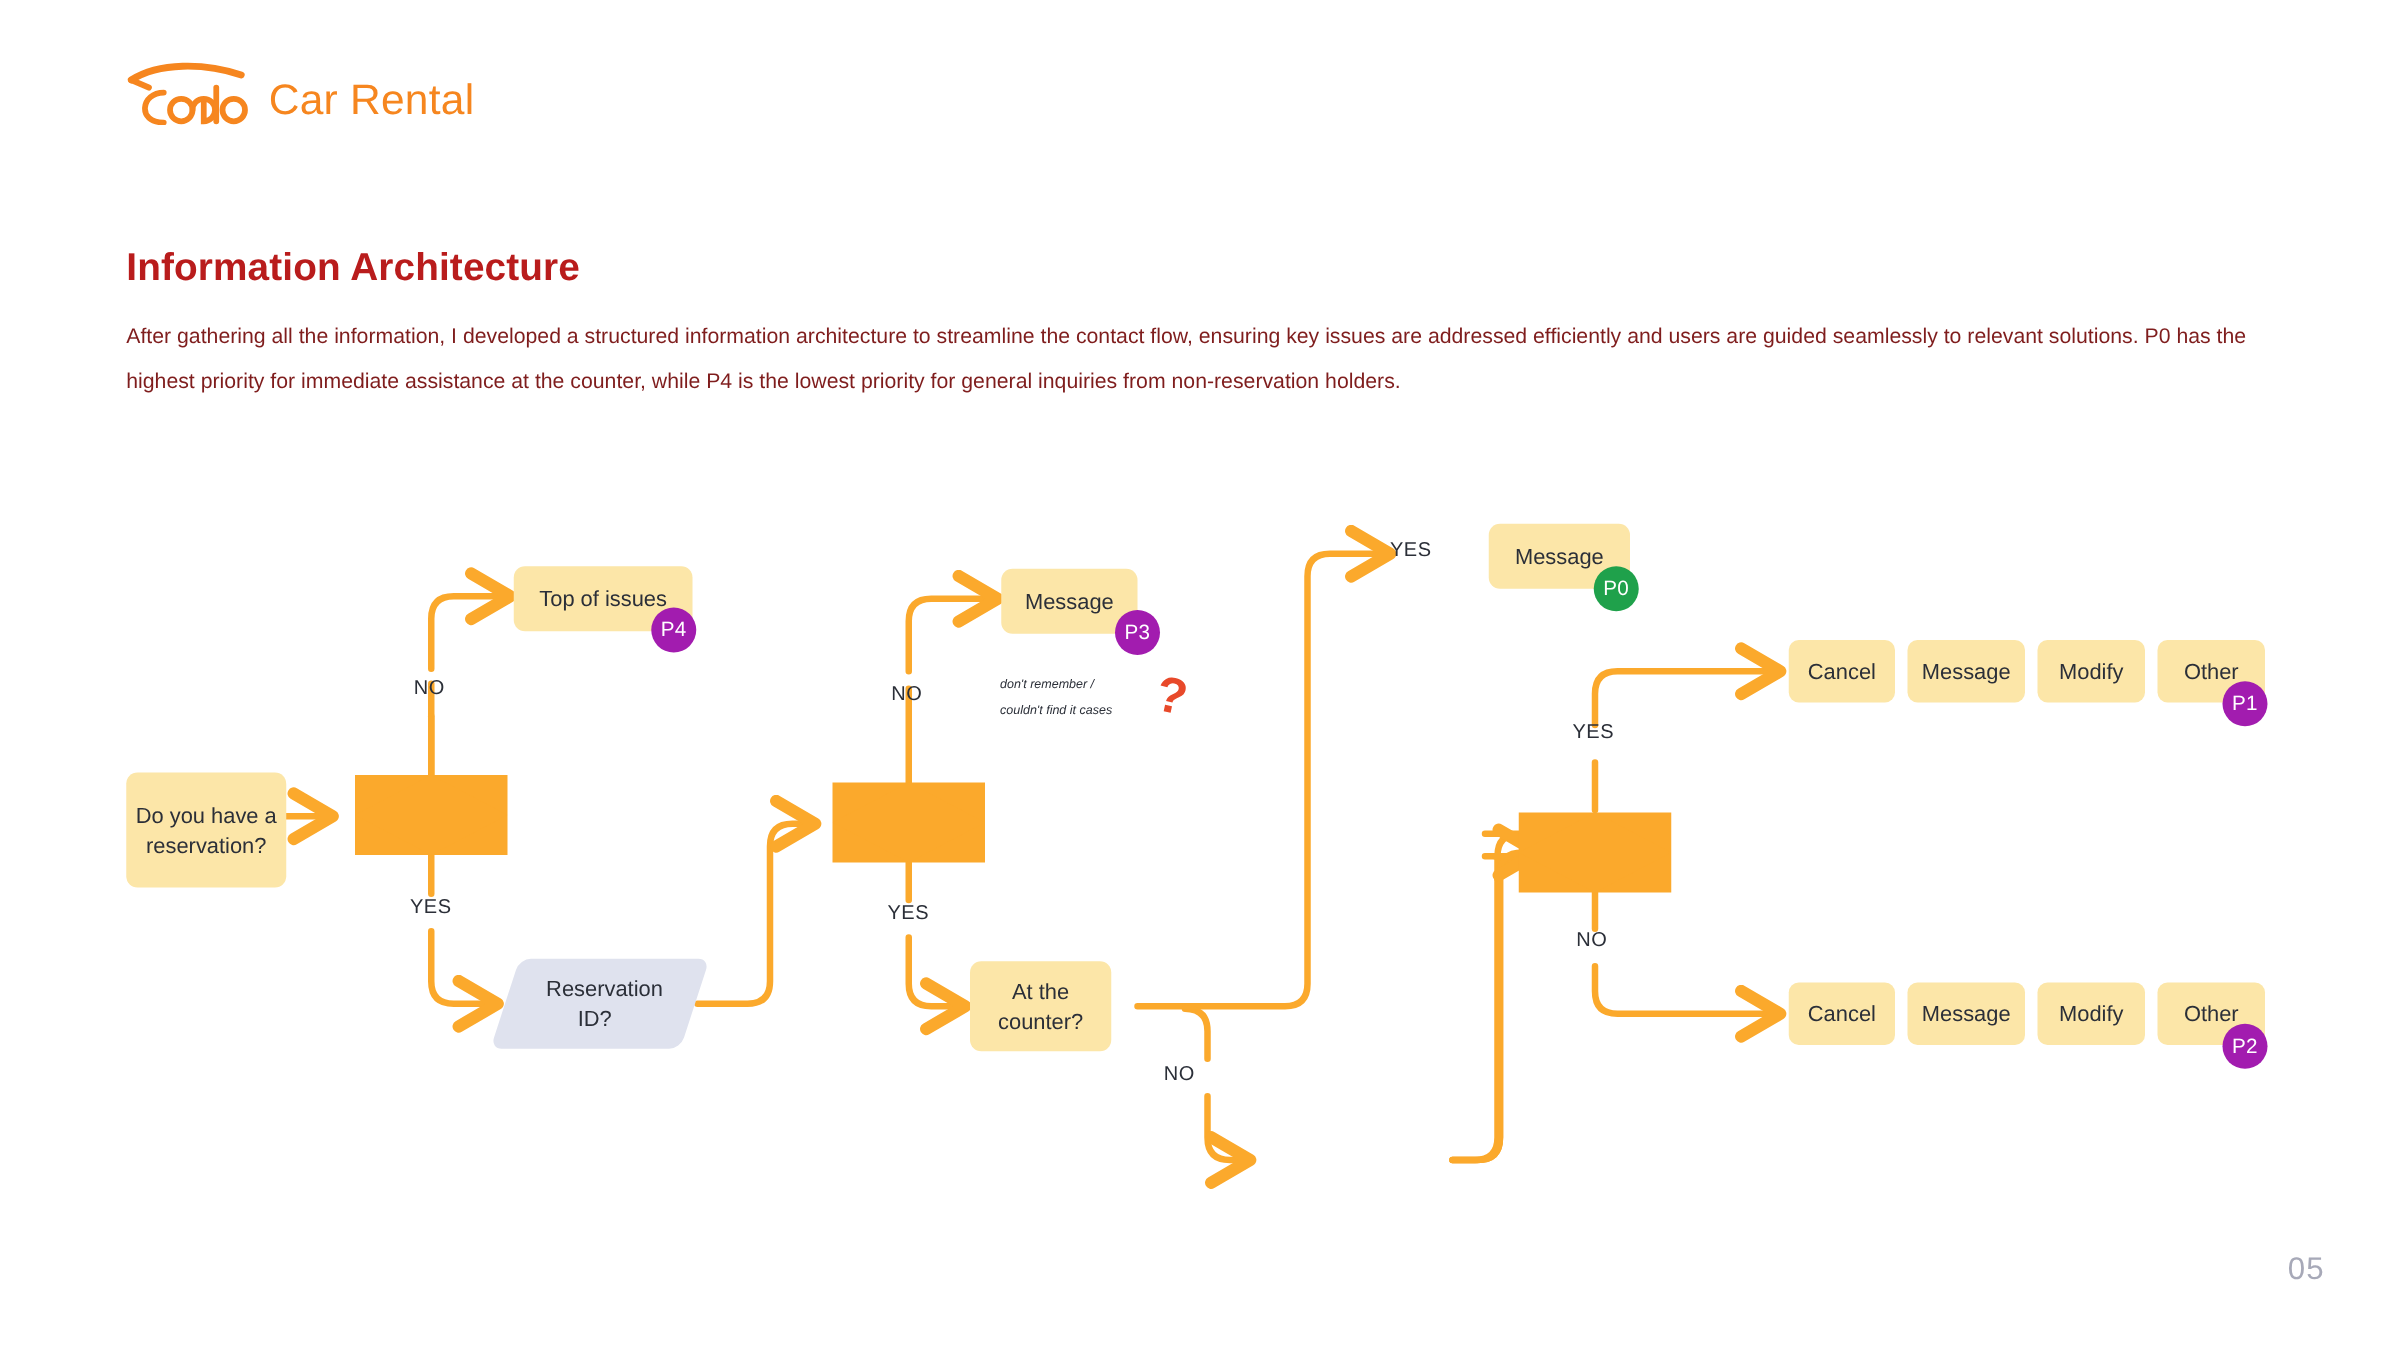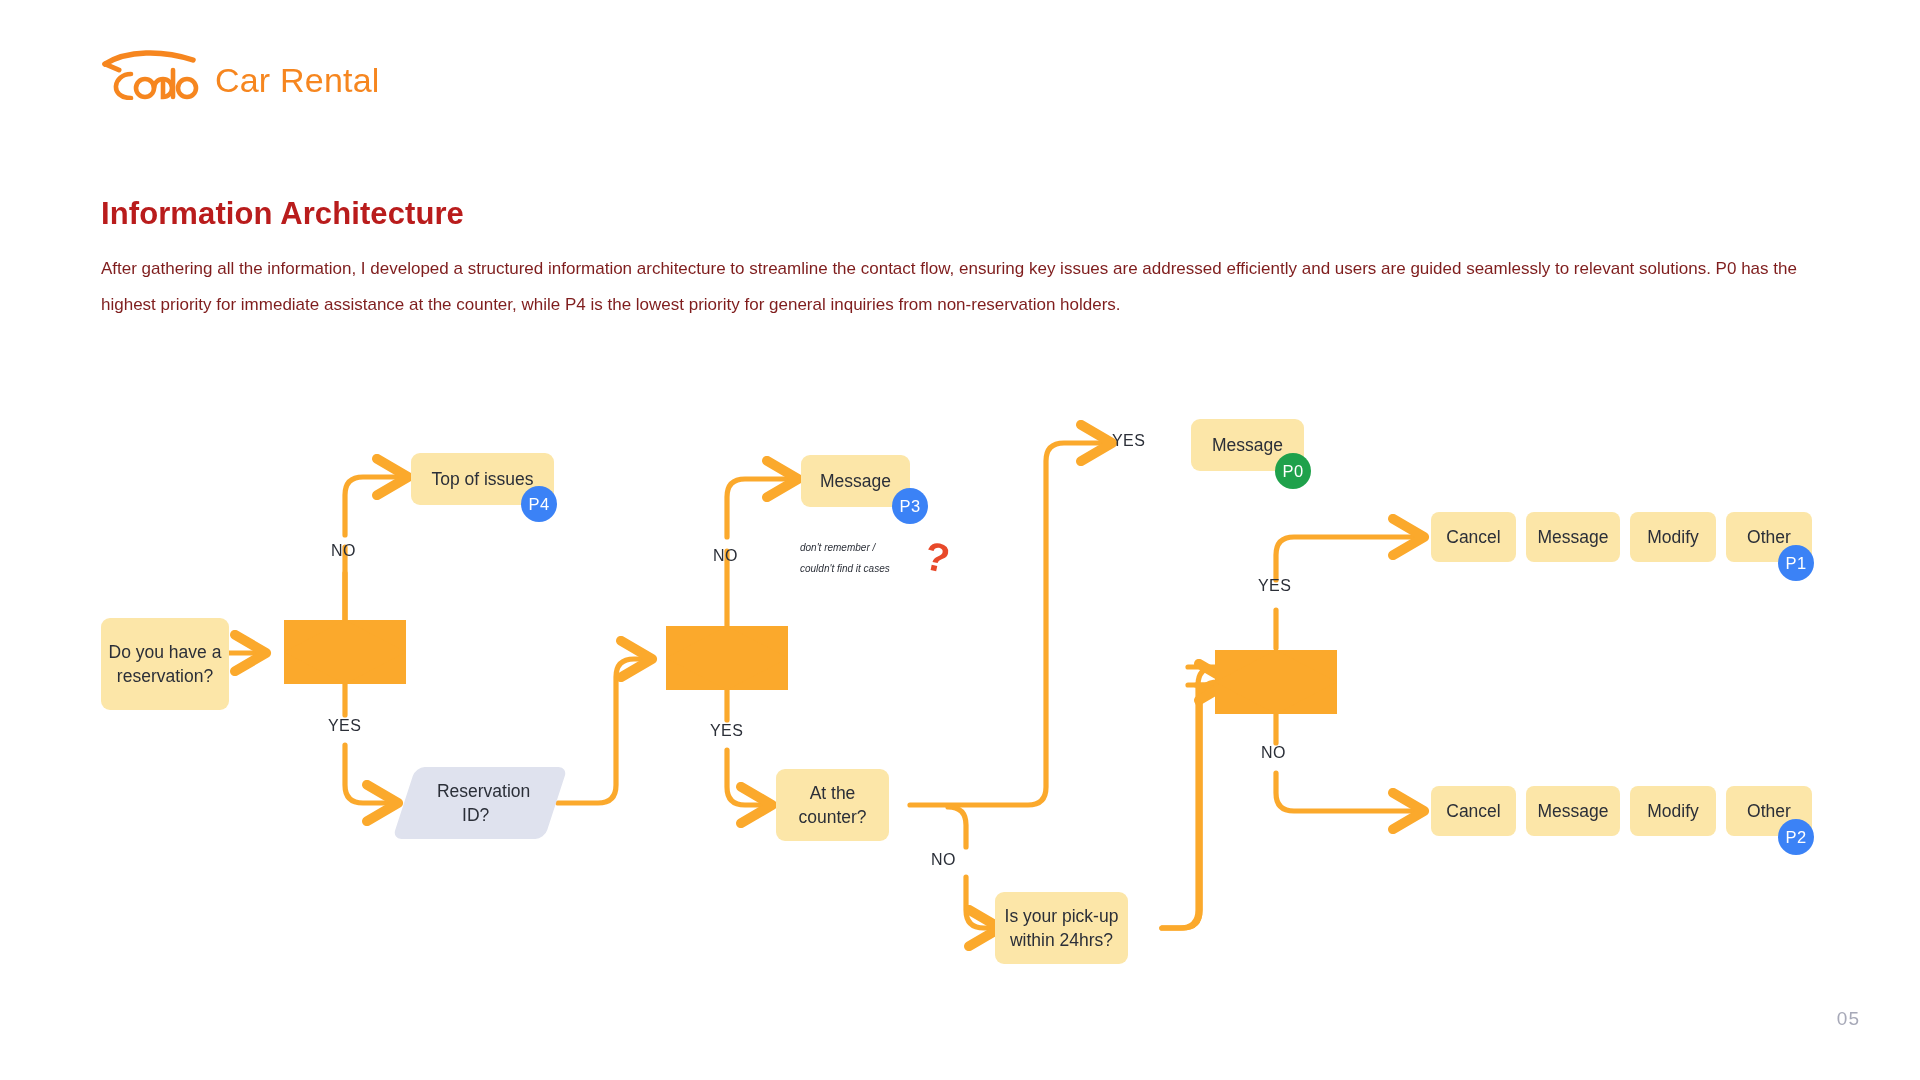--- a/index.html
+++ b/index.html
@@ -15,41 +15,41 @@
   
   #brand{position:absolute;left:101px;top:48px;display:flex;align-items:flex-end;gap:0px;}
   #brand-logo{width:100px;height:52px;position:relative;}
   #brand-name{font-size:34px;color:#f6861f;letter-spacing:.2px;line-height:1;margin-left:14px;margin-bottom:3px;font-weight:400;}
 
   
   #page-title{position:absolute;left:101px;top:196px;font-size:31px;font-weight:700;color:#b91c1c;letter-spacing:.1px;margin:0;}
   #page-desc{position:absolute;left:101px;top:251px;width:1730px;font-size:17px;line-height:36px;color:#7f1d1d;margin:0;font-weight:400;}
 
   
-  #page-number{position:absolute;right:60px;bottom:50px;font-size:19px;color:#a7a9b8;letter-spacing:1px;}
+  #page-number{position:absolute;right:60px;bottom:50px;font-size:25px;color:#a7a9b8;letter-spacing:1px;}
 
   
   #flow{position:absolute;left:0;top:415px;width:1920px;height:610px;}
   #flow-edges{position:absolute;left:0;top:0;width:1920px;height:610px;}
 
   .node{position:absolute;box-sizing:border-box;display:flex;align-items:center;justify-content:center;text-align:center;
         background:#fce6a8;border-radius:9px;font-size:17.5px;line-height:24px;color:#2b2f38;}
   .node.parallelogram{background:#dfe2ee;border-radius:9px;transform:skewX(-18deg);}
   .node.parallelogram > span{display:block;transform:skewX(18deg);}
 
   .diamond{position:absolute;background:#fba92c;}
   .diamond i{display:block;width:100%;height:100%;background:#fba92c;
              border-radius:10px;
              clip-path:polygon(50% 0%,100% 50%,50% 100%,0% 50%);}
 
   .edge-label{position:absolute;font-size:16px;color:#2b2f38;letter-spacing:.4px;}
 
   .badge{position:absolute;width:36px;height:36px;border-radius:50%;display:flex;align-items:center;justify-content:center;
          color:#ffffff;font-size:16.5px;letter-spacing:.3px;}
-  .badge.grey{background:#3b82f6;}
+  .badge.grey{background:#a21caf;}
   .badge.green{background:#1fa14b;}
 
   .note{position:absolute;font-size:10px;line-height:21px;color:#2b2f38;font-style:italic;}
   .qmark{position:absolute;font-size:40px;line-height:1;color:#e8492a;font-weight:700;
          text-shadow:-2px -2px 0 #fff, 2px -2px 0 #fff, -2px 2px 0 #fff, 2px 2px 0 #fff,
                      0 -2px 0 #fff, 0 2px 0 #fff, -2px 0 0 #fff, 2px 0 0 #fff;
          transform:rotate(12deg);}
 
   .opt{position:absolute;background:#fce6a8;border-radius:8px;display:flex;align-items:center;justify-content:center;
        font-size:17.5px;color:#2b2f38;}
@@ -170,24 +170,20 @@
   <div class="edge-label" style="left:1112px;top:17px;">YES</div>
   <div class="edge-label" style="left:931px;top:436px;">NO</div>
 
   <div class="node" style="left:1191px;top:4px;width:113px;height:52px;">
     <span>Message</span>
   </div>
   <div class="badge green" style="left:1275px;top:38px;">
     <span>P0</span>
   </div>
 
-  <div class="node" style="left:995px;top:477px;width:133px;height:72px;flex-direction:column;">
-    <span>Is your pick-up</span>
-    <span>within 24hrs?</span>
-  </div>
 
   <div class="diamond" style="left:1215px;top:235px;width:122px;height:64px;">
       <i></i>
     </div>
   <div class="edge-label" style="left:1258px;top:162px;">YES</div>
   <div class="edge-label" style="left:1261px;top:329px;">NO</div>
 
   <div class="opt" style="left:1431px;top:97px;width:85px;height:50px;">
     <span>Cancel</span>
     </div>

